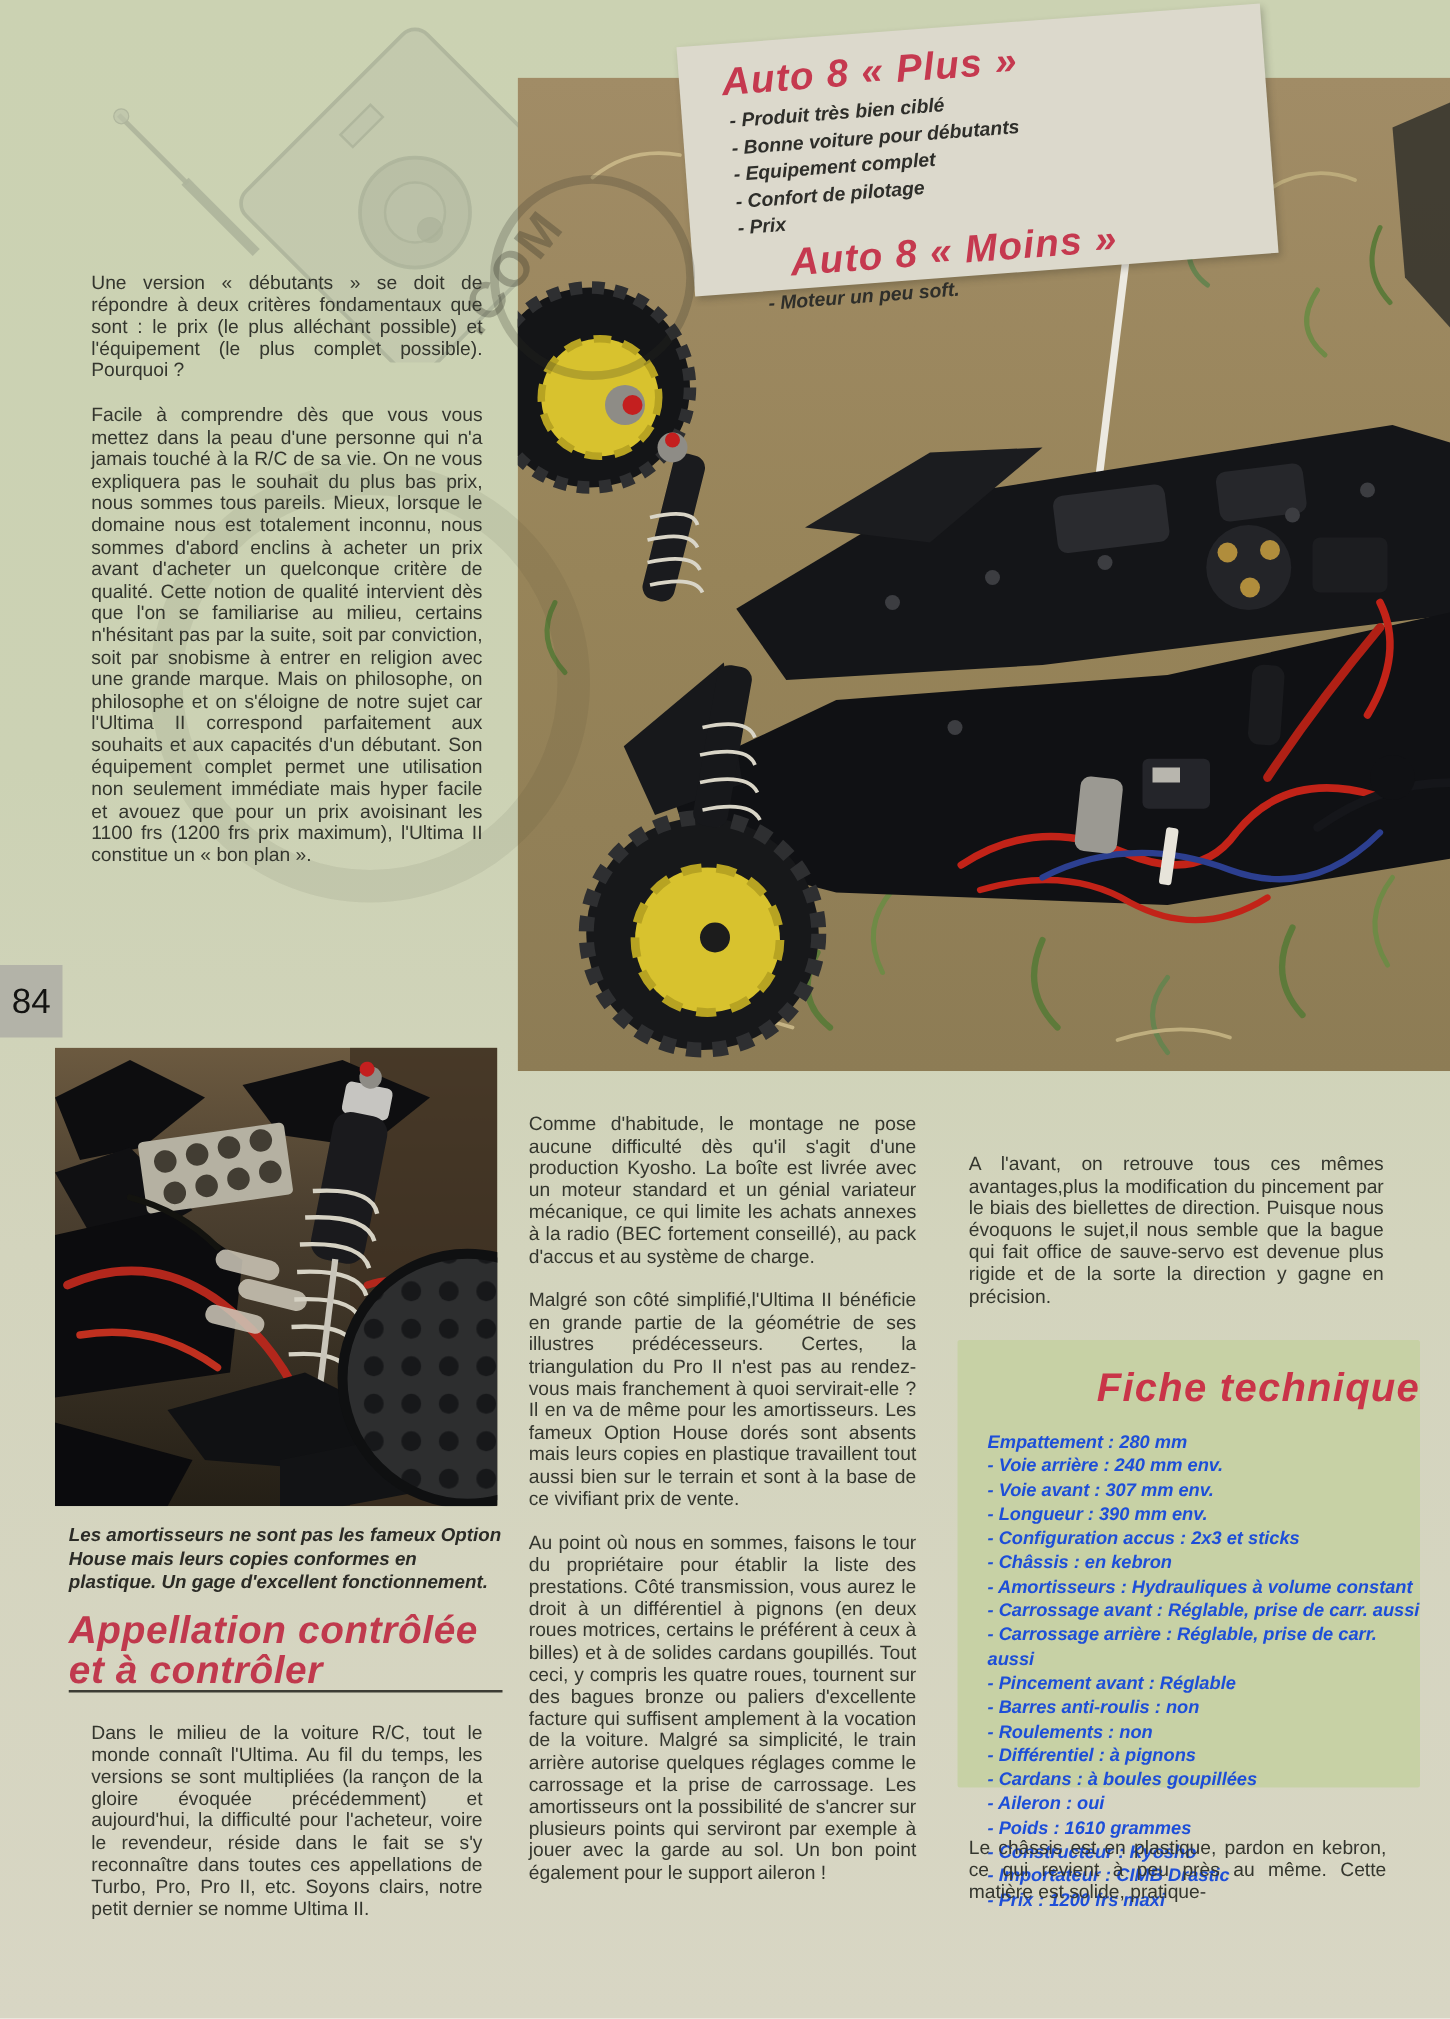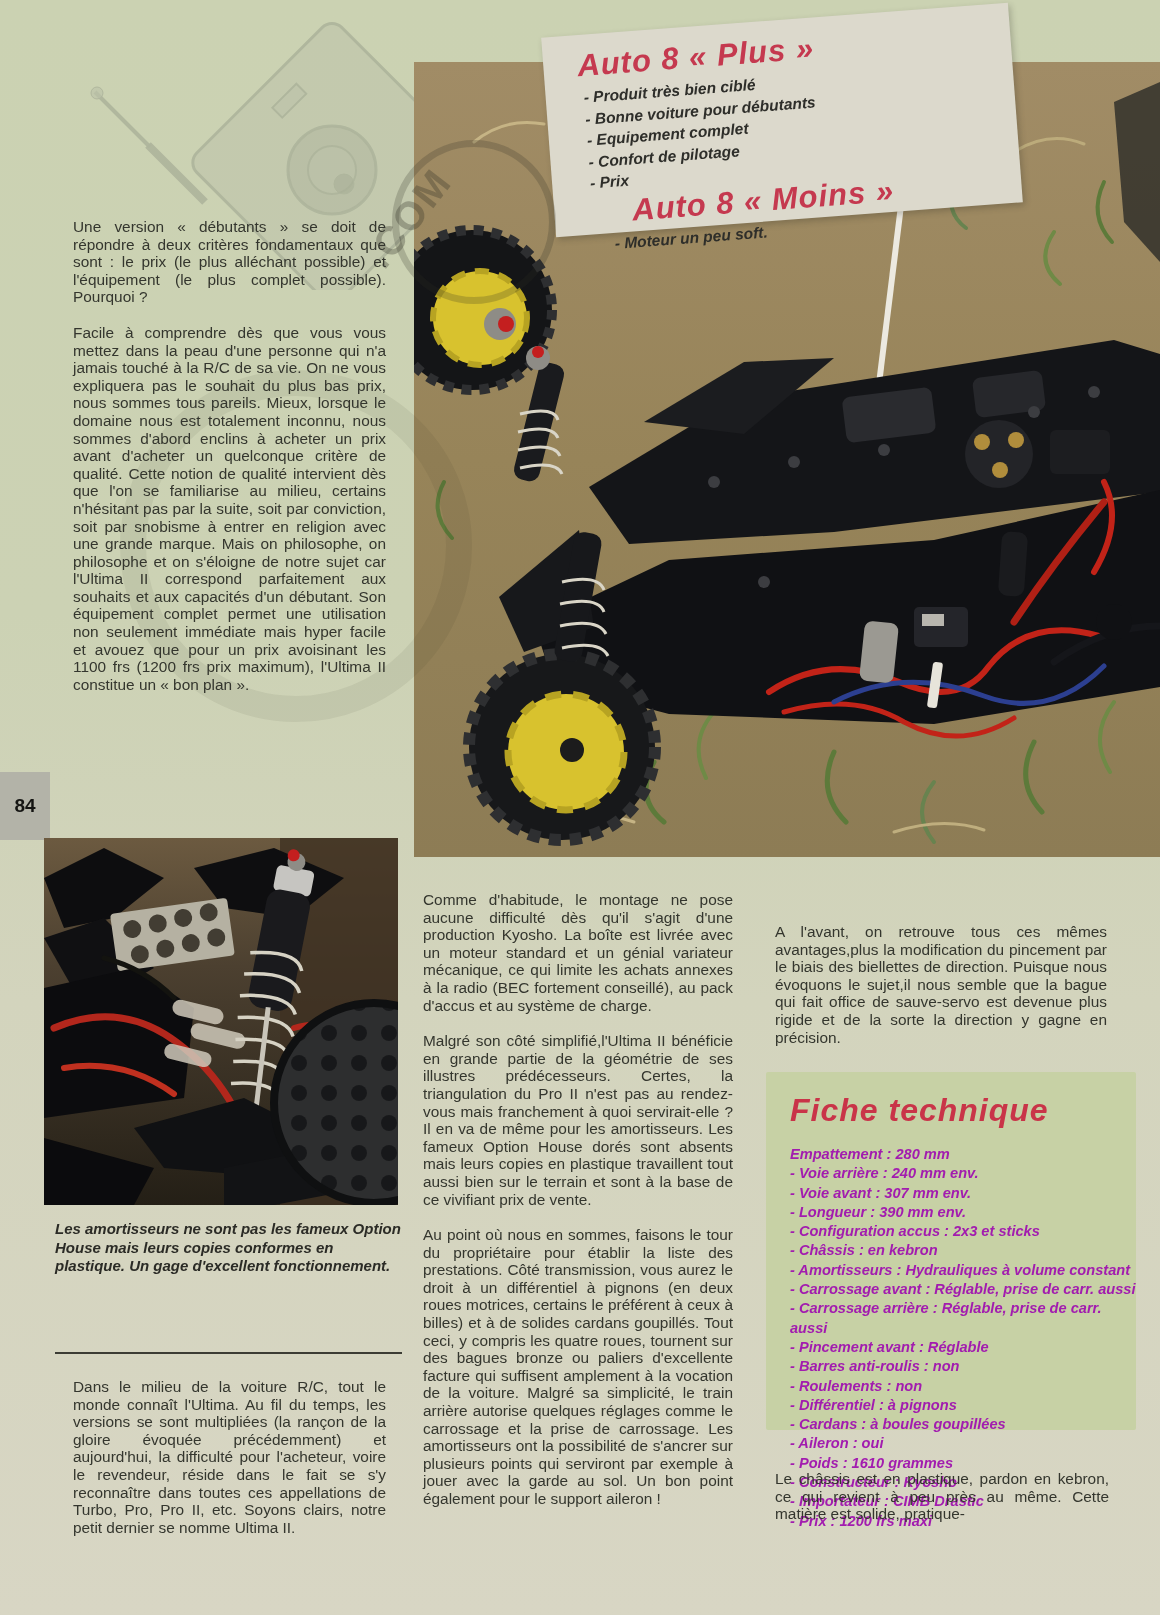--- a/index.html
+++ b/index.html
@@ -35,42 +35,42 @@
   
   .bodytext{font-size:15.4px; line-height:17.6px; color:#34362e; text-align:justify;}
   .bodytext p{margin:18px;}
   .col-intro{position:absolute; left:55px; top:200px; width:349px;}
   .col-assembly{position:absolute; left:405px; top:873px; width:346px;}
   .col-front{position:absolute; left:757px; top:905px; width:368px;}
   .col-appellation{position:absolute; left:55px; top:1360px; width:349px;}
   .col-chassis{position:absolute; left:757px; top:1452px; width:370px;}
   
   .pagenum{
-    position:absolute; left:0; top:772px; width:50px; height:68px;
-    background:#b3b3a8; color:#141412; font-size:19px; font-weight:bold;
+    position:absolute; left:0; top:772px; width:50px; height:58px;
+    background:#b3b3a8; color:#141412; font-size:28px; font-weight:normal;
     display:flex; align-items:center; justify-content:center;
   }
   
   .caption{
     position:absolute; left:55px; top:1220px; width:348px;
     font-size:15px; font-weight:bold; font-style:italic; color:#2b2b26; line-height:18.5px;
   }
   
   .sec-head{
     position:absolute; left:55px; top:1288px; width:349px;
     font-size:31px; line-height:32px; font-weight:bold; font-style:italic; letter-spacing:.5px;
   }
   .sec-rule{position:absolute; left:55px; top:1352px; width:347px; height:2px; background:#3c3c34;}
   
   .fiche{
     position:absolute; left:766px; top:1072px; width:370px; height:358px;
     padding:20px 0 0 24px; box-sizing:border-box; border-radius:2px;
   }
   .fiche-title{font-size:32px; font-weight:bold; font-style:italic; letter-spacing:1px; margin-bottom:16px;}
-  .fiche-list div{font-size:14.6px; font-weight:bold; font-style:italic; color:#a21caf; line-height:19.3px;}
+  .fiche-list div{font-size:14.6px; font-weight:bold; font-style:italic; color:#1d4ed8; line-height:19.3px;}
 </style>
 </head>
 <body>
 
 <div class="page">
 
   <svg class="ghost" viewBox="0 0 520 290">
     <g stroke="rgba(150,156,138,.9)" fill="rgba(176,182,162,.55)">
       <rect x="230" y="60" width="205" height="205" rx="14" transform="rotate(45 332 162)" stroke-width="3"></rect>
       <line x1="95" y1="92" x2="150" y2="147" stroke-width="4"></line>
@@ -290,41 +290,45 @@
       <path d="M0 300 L110 330 L90 367 L0 367 Z" fill="#0b0b0d"></path>
       <path d="M180 330 L280 310 L320 350 L230 367 L180 367 Z" fill="#121315"></path>
 
       <circle cx="330" cy="265" r="100" fill="url(#spike)"></circle>
       <circle cx="330" cy="265" r="100" fill="none" stroke="#0f1011" stroke-width="8"></circle>
     </svg>
   </div>
 
   <div class="caption">Les amortisseurs ne sont pas les fameux Option House mais leurs copies conformes en plastique. Un gage d'excellent fonctionnement.</div>
 
+  <div class="sec-head" style="color:#c0394d;">
+    <div>Appellation contrôlée</div>
+    <div>et à contrôler</div>
+  </div>
   <div class="sec-rule"></div>
 
   <div class="col-appellation bodytext">
 
   <p>Dans le milieu de la voiture R/C, tout le monde connaît l'Ultima. Au fil du temps, les versions se sont multipliées (la rançon de la gloire évoquée précédemment) et aujourd'hui, la difficulté pour l'acheteur, voire le revendeur, réside dans le fait se s'y reconnaître dans toutes ces appellations de Turbo, Pro, Pro II, etc. Soyons clairs, notre petit dernier se nomme Ultima II.</p>
     </div>
 
   <div class="col-assembly bodytext">
 
   <p>Comme d'habitude, le montage ne pose aucune difficulté dès qu'il s'agit d'une production Kyosho. La boîte est livrée avec un moteur standard et un génial variateur mécanique, ce qui limite les achats annexes à la radio (BEC fortement conseillé), au pack d'accus et au système de charge.</p>
       <p>Malgré son côté simplifié,l'Ultima II bénéficie en grande partie de la géométrie de ses illustres prédécesseurs. Certes, la triangulation du Pro II n'est pas au rendez-vous mais franchement à quoi servirait-elle ? Il en va de même pour les amortisseurs. Les fameux Option House dorés sont absents mais leurs copies en plastique travaillent tout aussi bien sur le terrain et sont à la base de ce vivifiant prix de vente.</p>
       <p>Au point où nous en sommes, faisons le tour du propriétaire pour établir la liste des prestations. Côté transmission, vous aurez le droit à un différentiel à pignons (en deux roues motrices, certains le préférent à ceux à billes) et à de solides cardans goupillés. Tout ceci, y compris les quatre roues, tournent sur des bagues bronze ou paliers d'excellente facture qui suffisent amplement à la vocation de la voiture. Malgré sa simplicité, le train arrière autorise quelques réglages comme le carrossage et la prise de carrossage. Les amortisseurs ont la possibilité de s'ancrer sur plusieurs points qui serviront par exemple à jouer avec la garde au sol. Un bon point également pour le support aileron !</p>
     </div>
 
   <div class="col-front bodytext">
 
   <p>A l'avant, on retrouve tous ces mêmes avantages,plus la modification du pincement par le biais des biellettes de direction. Puisque nous évoquons le sujet,il nous semble que la bague qui fait office de sauve-servo est devenue plus rigide et de la sorte la direction y gagne en précision.</p>
     </div>
 
   <div class="fiche" style="background:#c7d1a5;">
-    <div class="fiche-title" style="color:#c93448;">Fiche technique</div>
+    <div class="fiche-title" style="color:#c93448;text-align:right;">Fiche technique</div>
     <div class="fiche-list">
 
     <div>Empattement : 280 mm</div>
         <div>- Voie arrière : 240 mm env.</div>
         <div>- Voie avant : 307 mm env.</div>
         <div>- Longueur : 390 mm env.</div>
         <div>- Configuration accus : 2x3 et sticks</div>
         <div>- Châssis : en kebron</div>
         <div>- Amortisseurs : Hydrauliques à volume constant</div>
         <div>- Carrossage avant : Réglable, prise de carr. aussi</div>

